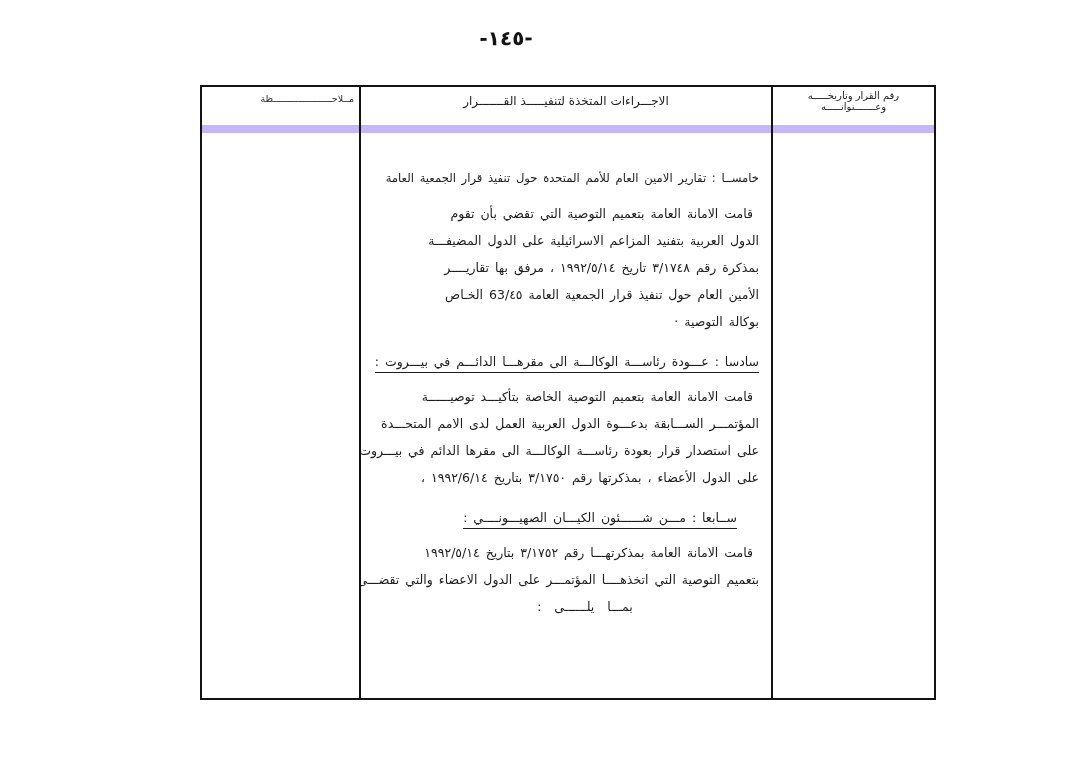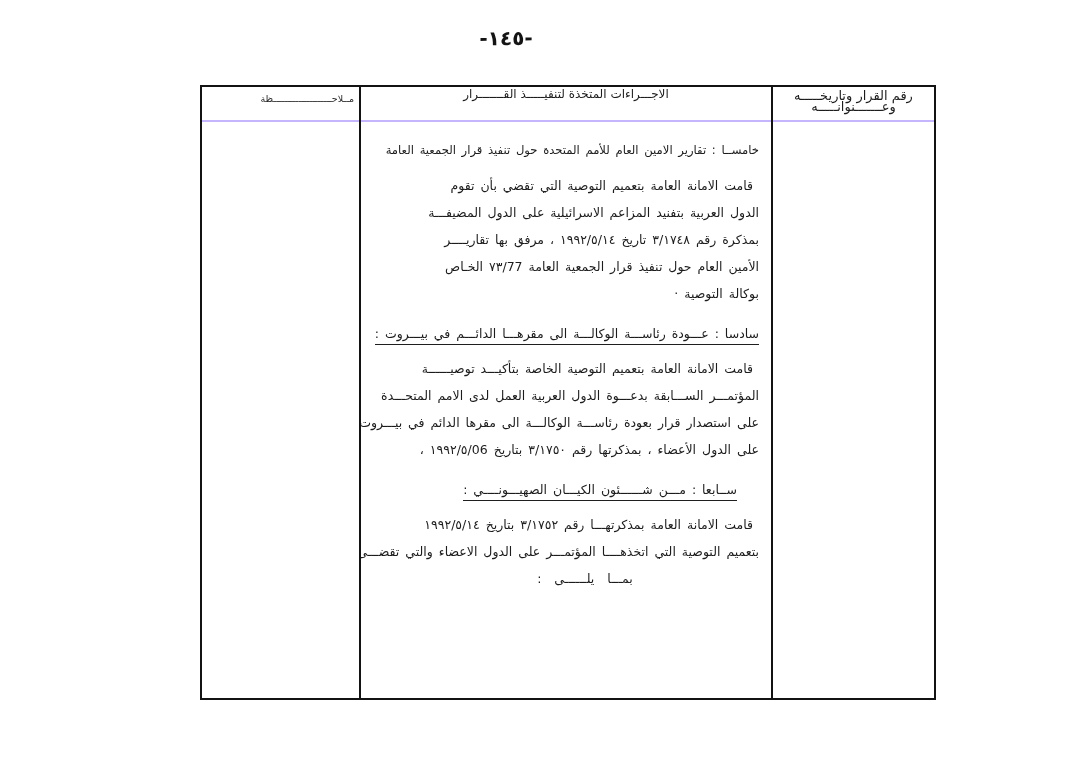--- a/index.html
+++ b/index.html
@@ -12,30 +12,30 @@
     direction:ltr;unicode-bidi:isolate;font-size:20px;font-weight:bold;color:#141414;
     letter-spacing:2px;transform:rotate(-0.6deg);}
 
   
   .doc-table{position:absolute;left:200px;top:85px;width:736px;height:615px;
     border:2px solid #131313;box-sizing:border-box;display:flex;background:#fff;}
   .col{box-sizing:border-box;display:flex;flex-direction:column;}
   .col-notes{width:159px;border-right:2px solid #131313;}
   .col-mid{width:412px;border-right:2px solid #131313;overflow:hidden;}
   .col-dec{flex:1;}
-  .cell-head{height:35px;border-bottom:2px solid #c4b5fd;box-sizing:border-box;
+  .cell-head{height:46px;border-bottom:8px solid #c4b5fd;box-sizing:border-box;
     color:#1d1d1d;overflow:hidden;}
   .notes-head{font-size:9.5px;direction:rtl;text-align:right;padding:6px 5px 0 3px;
     white-space:nowrap;color:#2a2a2a;}
-  .mid-head{font-size:12px;direction:rtl;text-align:center;}
-  .dec-head{font-size:13px;direction:rtl;text-align:center;padding-top:3px;line-height:11px;}
+  .mid-head{font-size:12px;direction:rtl;text-align:center;padding-top:7px;}
+  .dec-head{font-size:10px;direction:rtl;text-align:center;padding-top:3px;line-height:11px;}
   .cell-body{flex:1;}
 
   
-  .mid-body{padding:15px 12px 0 6px;margin-left:44px;}
+  .mid-body{padding:32px 12px 0 6px;margin-left:44px;}
   .sec + .sec{margin-top:13px;}
   .l{direction:rtl;text-align:right;white-space:nowrap;line-height:27px;
      font-size:12.5px;color:#1c1c1c;word-spacing:2px;}
   .head{font-size:11.6px;}
   .head-u .txt{border-bottom:1.5px solid #1f1f1f;padding-bottom:3px;}
   .head + .head-u{margin-top:5px;}
   .p-first{margin-top:8px;text-indent:6px;}
   .ind{padding-right:22px;}
   .p-center{text-align:center;word-spacing:9px;}
 </style>
@@ -54,29 +54,29 @@
     </div>
 
     <div class="col col-mid">
       <div class="cell-head mid-head">الاجـــراءات المتخذة لتنفيـــــذ القـــــــرار</div>
       <div class="cell-body mid-body" id="middle-content">
           <div class="sec">
             <div class="l head"><span class="txt">خامســا :  تقارير الامين العام للأمم المتحدة حول تنفيذ قرار الجمعية العامة</span></div>
             <div class="l p-first"><span class="txt">قامت الامانة العامة بتعميم التوصية التي تقضي بأن تقوم</span></div>
             <div class="l p"><span class="txt">الدول العربية بتفنيد المزاعم الاسرائيلية على الدول المضيفـــة</span></div>
             <div class="l p"><span class="txt">بمذكرة رقم ٣/١٧٤٨ تاريخ ١٩٩٢/٥/١٤ ، مرفق بها تقاريــــر</span></div>
-            <div class="l p"><span class="txt">الأمين العام حول تنفيذ قرار الجمعية العامة ٧٣/77 الخـاص</span></div>
+            <div class="l p"><span class="txt">الأمين العام حول تنفيذ قرار الجمعية العامة 63/٤٥ الخـاص</span></div>
             <div class="l p"><span class="txt">بوكالة التوصية ·</span></div>
           </div>
           <div class="sec">
             <div class="l head-u"><span class="txt">سادسا :  عـــودة  رئاســـة الوكالـــة الى مقرهـــا الدائـــم في بيـــروت :</span></div>
             <div class="l p-first"><span class="txt">قامت الامانة العامة بتعميم التوصية الخاصة بتأكيـــد توصيــــــة</span></div>
             <div class="l p"><span class="txt">المؤتمـــر الســـابقة بدعـــوة الدول العربية العمل لدى الامم المتحـــدة</span></div>
             <div class="l p"><span class="txt">على استصدار قرار بعودة رئاســـة الوكالـــة الى مقرها الدائم في بيـــروت .</span></div>
-            <div class="l p"><span class="txt">على الدول الأعضاء ، بمذكرتها رقم ٣/١٧٥٠ بتاريخ ١٩٩٢/٥/06 ،</span></div>
+            <div class="l p"><span class="txt">على الدول الأعضاء ، بمذكرتها رقم ٣/١٧٥٠ بتاريخ ١٩٩٢/6/١٤ ،</span></div>
           </div>
           <div class="sec">
             <div class="l head-u ind"><span class="txt">ســابعا :  مـــن  شــــــئون  الكيـــان  الصهيـــونــــي :</span></div>
             <div class="l p-first"><span class="txt">قامت الامانة العامة بمذكرتهـــا رقم ٣/١٧٥٢ بتاريخ ١٩٩٢/٥/١٤</span></div>
             <div class="l p"><span class="txt">بتعميم التوصية التي اتخذهــــا المؤتمـــر على الدول الاعضاء والتي تقضـــى</span></div>
             <div class="l p-center"><span class="txt">بمـــا  يلــــــى :</span></div>
           </div>
         </div>
     </div>
 

